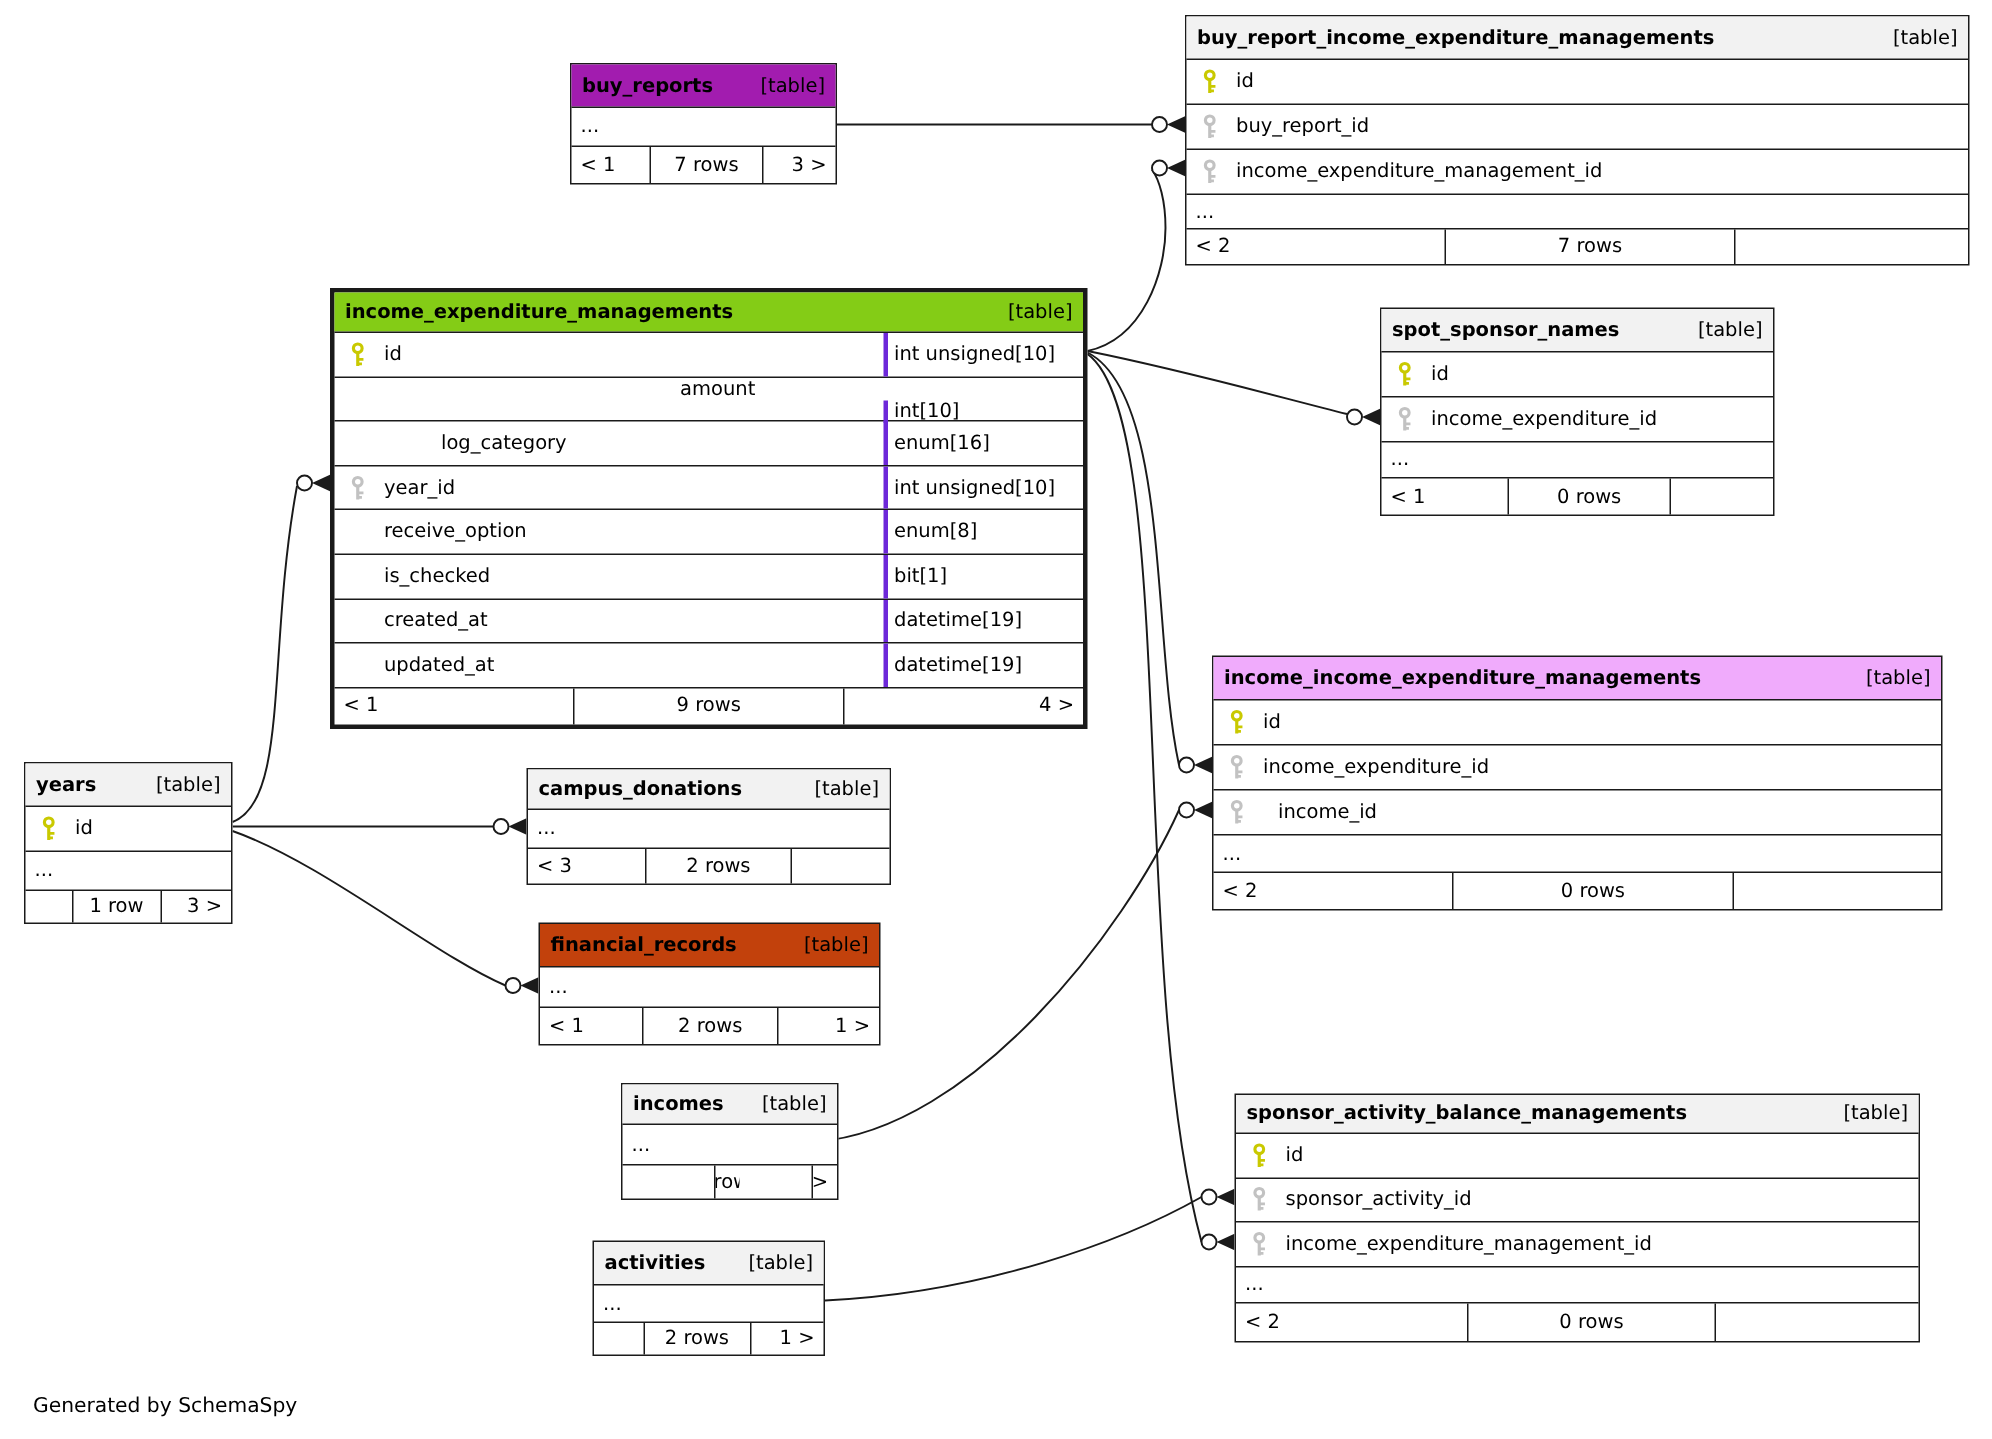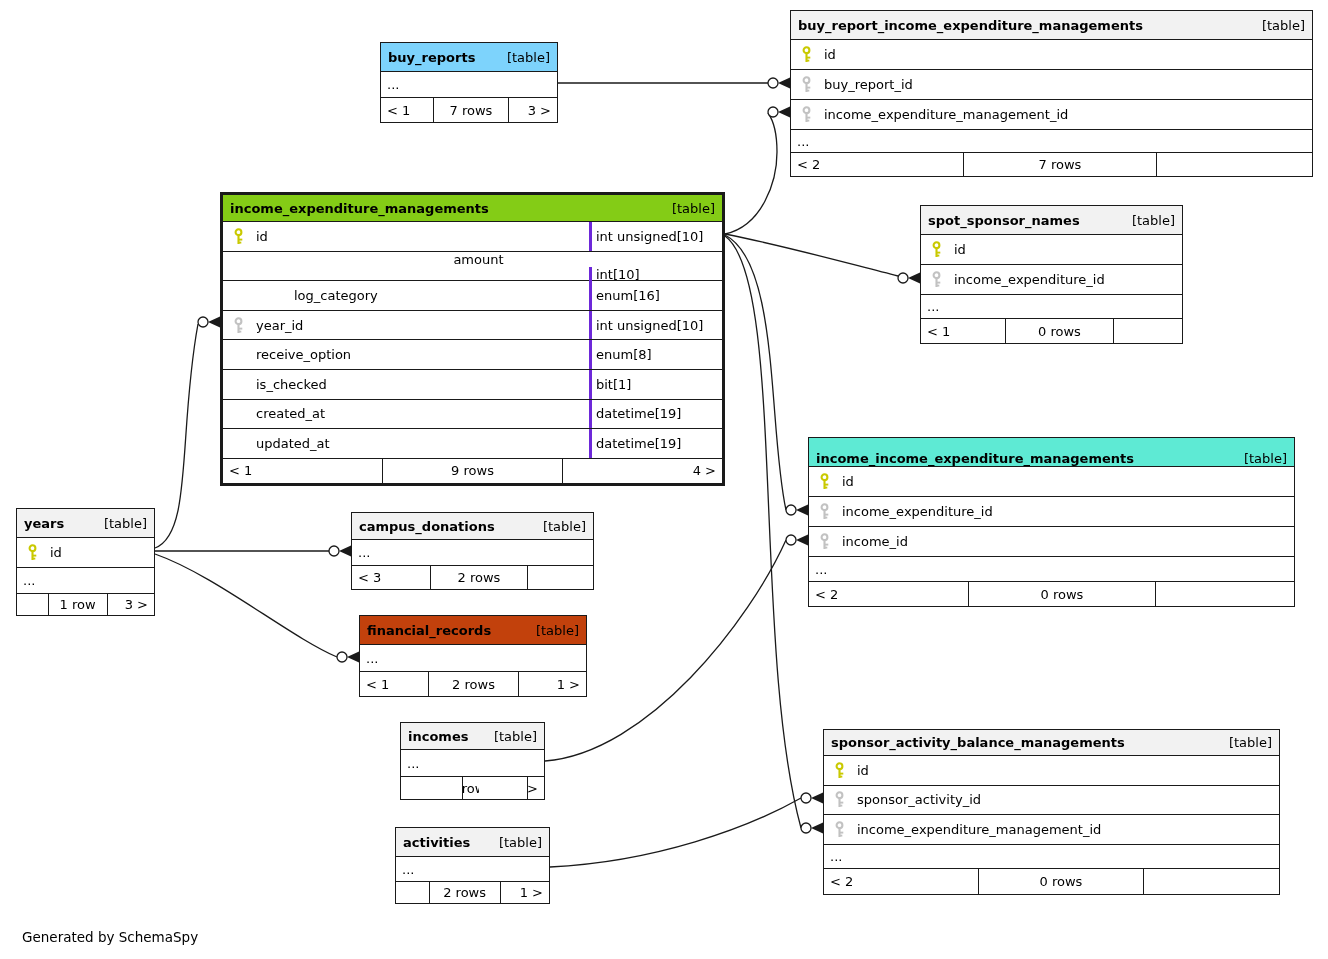--- a/index.html
+++ b/index.html
@@ -81,21 +81,21 @@
         <polygon points="796,540 808,534.5 808,545.5" fill="#1a1a1a"></polygon>
       </g>
       <g>
         <path d="M550,867 C655,862 748,828 801,798" fill="none" stroke="#1a1a1a" stroke-width="1.3"></path>
         <circle cx="806" cy="798" r="5" fill="#fff" stroke="#1a1a1a" stroke-width="1.3"></circle>
         <polygon points="811,798 823,792.5 823,803.5" fill="#1a1a1a"></polygon>
       </g>
     </svg>
   <div id="tables">
       <div class="tbl" style="left: 380px; top: 42px; width: 178px;">
-        <div class="tbl-header" style="height: 28px; background: #7dd3fc; text-align: right;">
+        <div class="tbl-header" style="height: 28px; background: #a21caf; text-align: right;">
           <span class="tbl-name">buy_reports</span>
           <span class="tbl-badge">[table]</span>
         </div>
         <div class="ell-row" style="height: 26px;">
           <span>...</span>
         </div>
         <div class="tbl-footer" style="height: 25px;">
           <div class="footer-cell fc-left" style="width: 53px;">&lt; 1</div>
           <div class="footer-cell fc-center" style="width: 75px;">7 rows</div>
           <div class="footer-cell fc-right" style="width: 50px;">3 &gt;</div>
@@ -243,21 +243,21 @@
         <div class="ell-row" style="height: 24px;">
           <span>...</span>
         </div>
         <div class="tbl-footer" style="height: 25px;">
           <div class="footer-cell fc-left" style="width: 85px;">&lt; 1</div>
           <div class="footer-cell fc-center" style="width: 108px;">0 rows</div>
           <div class="footer-cell fc-right" style="width: 70px;"></div>
         </div>
       </div>
       <div class="tbl" style="left: 808px; top: 437px; width: 487px;">
-        <div class="tbl-header" style="height: 28px; background: #5eead4; align-items: flex-end;">
+        <div class="tbl-header" style="height: 28px; background: #f0abfc;">
           <span class="tbl-name">income_income_expenditure_managements</span>
           <span class="tbl-badge">[table]</span>
         </div>
         <div class="col-row" style="height: 30px;">
           <span class="col-icon">
             <svg width="11" height="17" viewBox="0 0 11 17">
               <circle cx="5.5" cy="4.2" r="2.9" fill="none" stroke="#c9c900" stroke-width="2.1"></circle>
               <line x1="5.5" y1="7.1" x2="5.5" y2="16" stroke="#c9c900" stroke-width="2.1"></line>
               <line x1="5.5" y1="11.6" x2="9.3" y2="11.6" stroke="#c9c900" stroke-width="1.9"></line>
               <line x1="5.5" y1="14.6" x2="8.3" y2="14.6" stroke="#c9c900" stroke-width="1.9"></line>
@@ -269,21 +269,21 @@
           <span class="col-icon">
             <svg width="11" height="17" viewBox="0 0 11 17">
               <circle cx="5.5" cy="4.2" r="2.9" fill="none" stroke="#c2c2c2" stroke-width="2.1"></circle>
               <line x1="5.5" y1="7.1" x2="5.5" y2="16" stroke="#c2c2c2" stroke-width="2.1"></line>
               <line x1="5.5" y1="11.6" x2="9.3" y2="11.6" stroke="#c2c2c2" stroke-width="1.9"></line>
               <line x1="5.5" y1="14.6" x2="8.3" y2="14.6" stroke="#c2c2c2" stroke-width="1.9"></line>
             </svg>
           </span>
           <span class="col-name">income_expenditure_id</span>
         </div>
-        <div class="col-row" style="height: 30px;">
+        <div class="col-row" style="height: 30px; gap: 10px;">
           <span class="col-icon">
             <svg width="11" height="17" viewBox="0 0 11 17">
               <circle cx="5.5" cy="4.2" r="2.9" fill="none" stroke="#c2c2c2" stroke-width="2.1"></circle>
               <line x1="5.5" y1="7.1" x2="5.5" y2="16" stroke="#c2c2c2" stroke-width="2.1"></line>
               <line x1="5.5" y1="11.6" x2="9.3" y2="11.6" stroke="#c2c2c2" stroke-width="1.9"></line>
               <line x1="5.5" y1="14.6" x2="8.3" y2="14.6" stroke="#c2c2c2" stroke-width="1.9"></line>
             </svg>
           </span>
           <span class="col-name">income_id</span>
         </div>
@@ -342,21 +342,21 @@
         </div>
         <div class="ell-row" style="height: 27px;">
           <span>...</span>
         </div>
         <div class="tbl-footer" style="height: 25px;">
           <div class="footer-cell fc-left" style="width: 69px;">&lt; 1</div>
           <div class="footer-cell fc-center" style="width: 90px;">2 rows</div>
           <div class="footer-cell fc-right" style="width: 69px;">1 &gt;</div>
         </div>
       </div>
-      <div class="tbl" style="left: 400px; top: 722px; width: 145px;">
+      <div class="tbl" style="left: 414px; top: 722px; width: 145px;">
         <div class="tbl-header" style="height: 26px; background: rgb(242, 242, 242);">
           <span class="tbl-name">incomes</span>
           <span class="tbl-badge">[table]</span>
         </div>
         <div class="ell-row" style="height: 27px;">
           <span>...</span>
         </div>
         <div class="tbl-footer" style="height: 23px; gap: 48px;">
           <div class="footer-cell fc-left" style="width: 32px;"></div>
           <div class="footer-cell fc-center" style="width: 66px;">6 rows</div>

